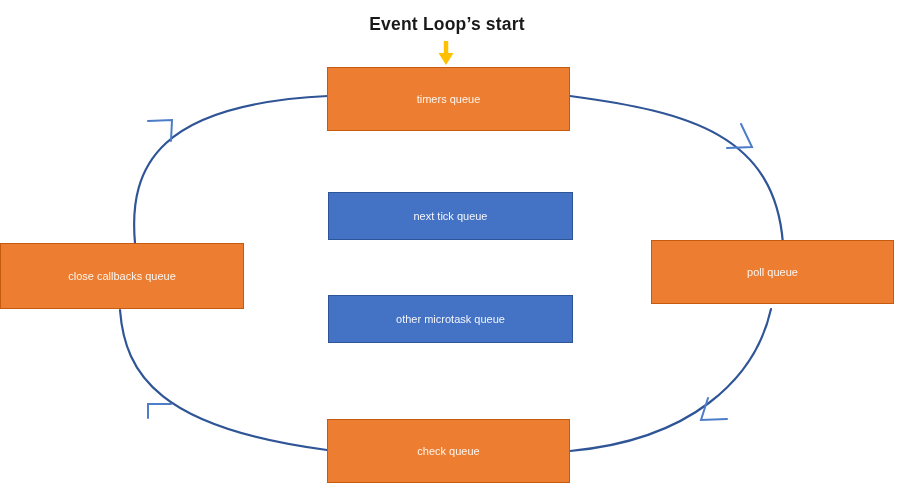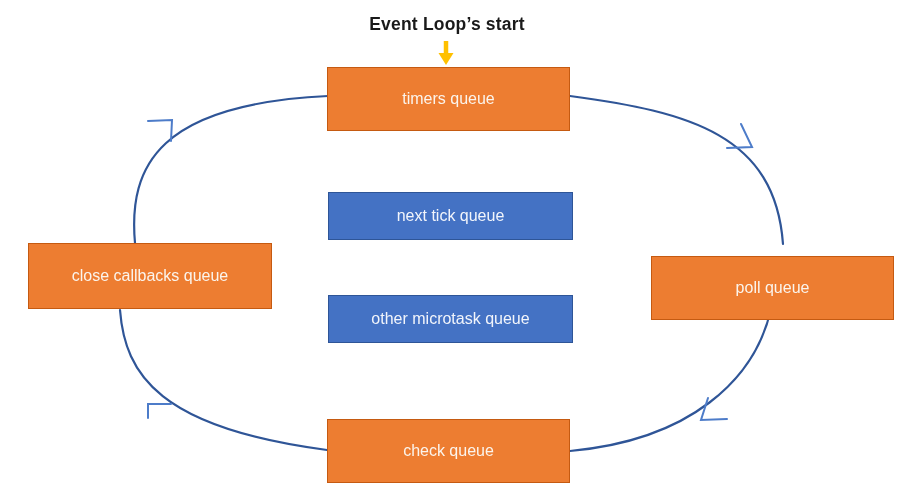--- a/index.html
+++ b/index.html
@@ -34,39 +34,39 @@
     color: #1a1a1a;
     letter-spacing: 0.2px;
     z-index: 3;
   }
   .node {
     position: absolute;
     display: flex;
     align-items: center;
     justify-content: center;
     text-align: center;
-    font-size: 16px;
+    font-size: 11px;
     z-index: 2;
     box-sizing: border-box;
   }
   .node.macrotask {
     background: #ED7D31;
     border: 1.5px solid #C55A11;
     color: #FBF4EC;
   }
   .node.microtask {
     background: #4472C4;
     border: 1.5px solid #2E5597;
     color: #F2F5FB;
   }
   .node-timers          { left: 327px; top: 67px;  width: 243px; height: 64px; }
   .node-next-tick       { left: 328px; top: 192px; width: 245px; height: 48px; text-align: right; }
   .node-other-microtask { left: 328px; top: 295px; width: 245px; height: 48px; }
-  .node-close-callbacks { left: 28px;  top: 243px; width: 244px; height: 66px; }
-  .node-poll            { left: 651px; top: 256px; width: 243px; height: 64px; }
+  .node-close-callbacks { left: 0;  top: 243px; width: 244px; height: 66px; }
+  .node-poll            { left: 651px; top: 240px; width: 243px; height: 64px; }
   .node-check           { left: 327px; top: 419px; width: 243px; height: 64px; text-align: center; }
 
   .flow-curve {
     fill: none;
     stroke: #2F5597;
     stroke-width: 2.2;
     stroke-linecap: round;
   }
   .flow-arrowhead {
     fill: none;

